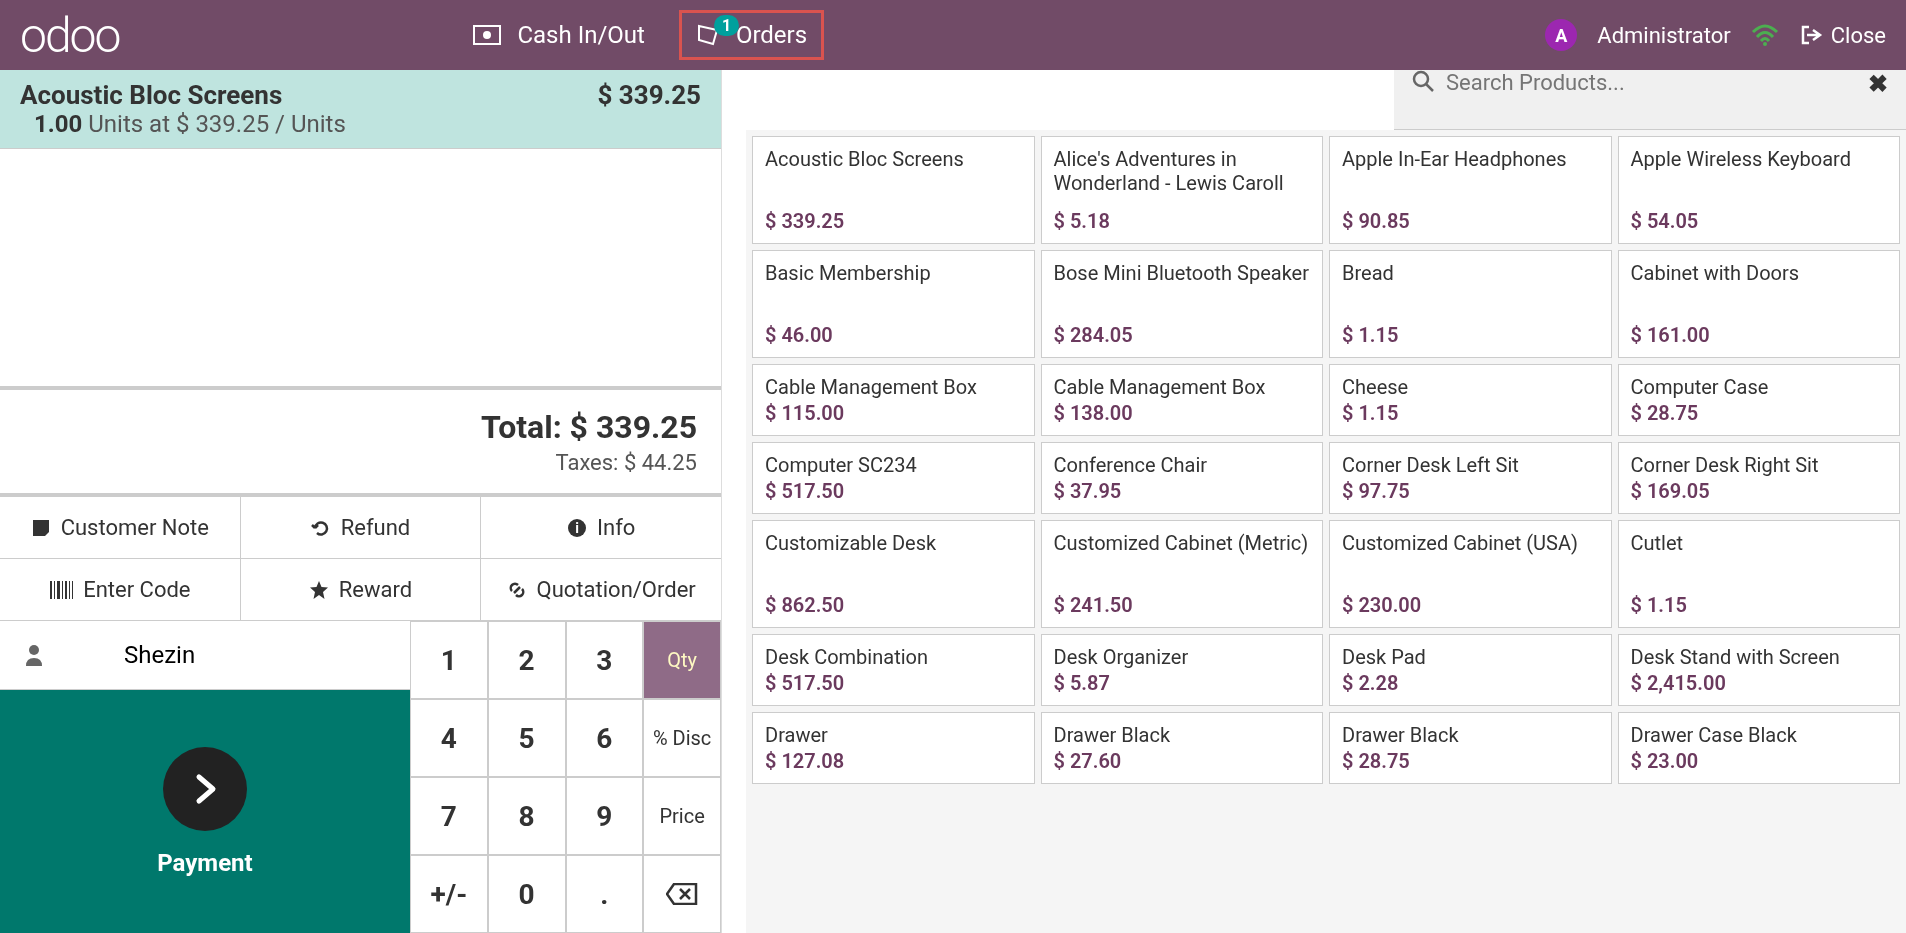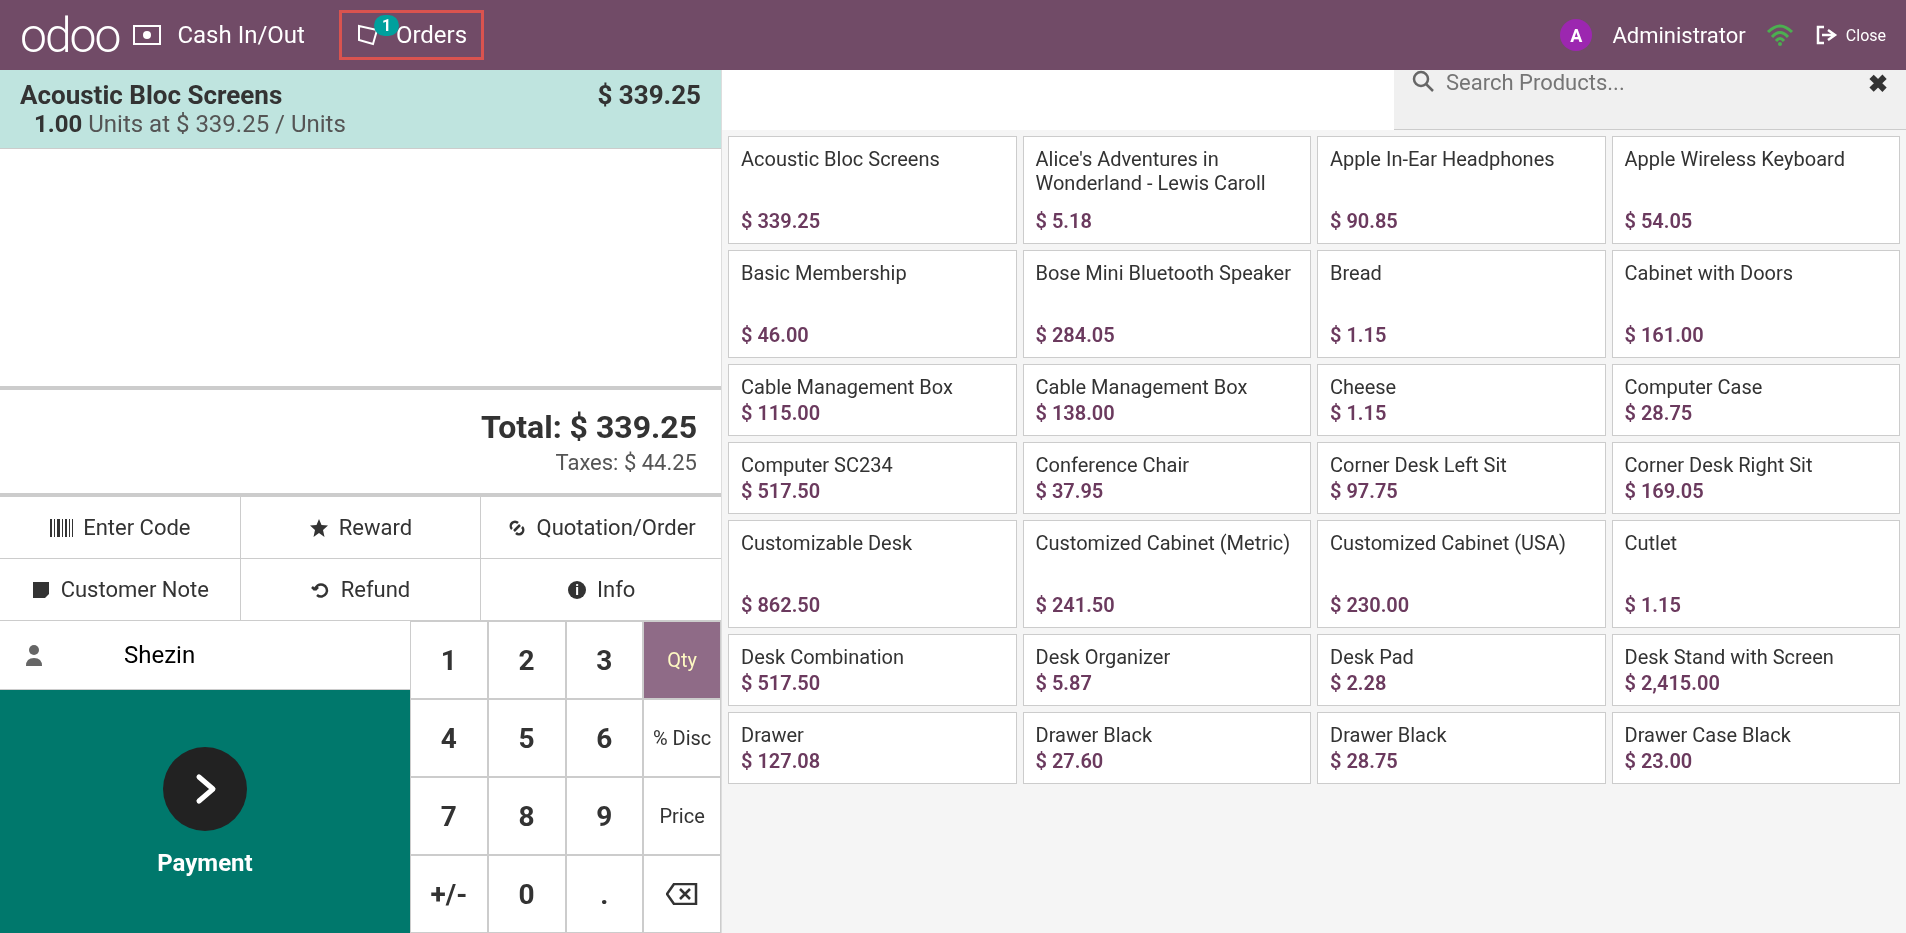--- a/index.html
+++ b/index.html
@@ -1,32 +1,32 @@
 <!DOCTYPE html>
 <html><head>
 <meta charset="utf-8">
 <style>
 * { margin: 0; padding: 0; box-sizing: border-box; font-family: -apple-system, BlinkMacSystemFont, "Segoe UI", Roboto, sans-serif; }
 body { width: 1906px; height: 933px; overflow: hidden; background: #fff; }
 
 
 .header { height: 70px; background: #714B67; display: flex; align-items: center; padding: 0 20px; color: #fff; }
-.logo { font-size: 48px; font-weight: 300; letter-spacing: -2px; color: #fff; }
+.logo { font-size: 48px; font-weight: 300; letter-spacing: -2px; color: #fff; margin-right: 340px; }
 .header-buttons { display: flex; gap: 20px; }
 .header-btn { display: flex; align-items: center; gap: 16px; font-size: 24px; color: #fff; cursor: pointer; padding: 8px 14px; position: relative; }
 .header-btn.highlighted { border: 3px solid #d9534f; }
 .badge { position: absolute; top: 2px; left: 32px; background: #00A09D; color: #fff; border-radius: 12px; padding: 1px 8px; font-size: 16px; font-weight: bold; }
 .header-right { margin-left: auto; display: flex; align-items: center; gap: 20px; }
 .avatar { width: 32px; height: 32px; background: #9C27B0; border-radius: 50%; display: flex; align-items: center; justify-content: center; font-size: 18px; font-weight: bold; }
 .user-name { font-size: 22px; }
 .wifi-icon { color: #4CAF50; font-size: 24px; }
-.close-btn { display: flex; align-items: center; gap: 8px; font-size: 16px; cursor: pointer; }
-
-
-.main { display: flex; height: calc(100% - 70px); }
+.close-btn { display: flex; align-items: center; gap: 8px; font-size: 22px; cursor: pointer; }
+
+
+.main { display: flex; height: calc(100% - 70px); gap: 24px; }
 .left-panel { width: 722px; display: flex; flex-direction: column; border-right: 1px solid #ddd; }
 .right-panel { flex: 1; display: flex; flex-direction: column; background: #f5f5f5; }
 
 
 .order-line { background: #BFE4DF; padding: 10px 20px; border-bottom: 1px solid #ccc; }
 .order-line-top { display: flex; justify-content: space-between; align-items: center; }
 .order-product { font-size: 26px; font-weight: bold; color: #333; }
 .order-price { font-size: 26px; font-weight: bold; color: #333; }
 .order-detail { font-size: 24px; color: #555; padding-left: 14px; }
 .order-qty { font-weight: bold; color: #333; }
@@ -140,20 +140,47 @@
       <div class="total-main">
         <span>Total: </span><span>$ 339.25</span>
       </div>
       <div class="total-taxes">
         <span>Taxes: </span><span>$ 44.25</span>
       </div>
     </div>
     <div class="action-row">
       <div class="action-btn">
         <span>
+            <svg width="20" height="20" viewBox="0 0 20 20">
+              <path d="M2 2 H18 V14 L14 18 H2 Z M14 18 V14 H18" fill="#333"></path>
+            </svg>
+          </span>
+        <span>Customer Note</span>
+      </div>
+      <div class="action-btn">
+        <span>
+            <svg width="20" height="20" viewBox="0 0 20 20">
+              <path d="M4 10 A6 6 0 1 1 6 15 M4 10 L1 7 M4 10 L7 7" stroke="#333" stroke-width="2.5" fill="none"></path>
+            </svg>
+          </span>
+        <span>Refund</span>
+      </div>
+      <div class="action-btn">
+        <span>
+            <svg width="20" height="20" viewBox="0 0 20 20">
+              <circle cx="10" cy="10" r="9" fill="#333"></circle>
+              <text x="10" y="15" text-anchor="middle" fill="#fff" font-size="14" font-weight="bold" font-family="serif">i</text>
+            </svg>
+          </span>
+        <span>Info</span>
+      </div>
+    </div>
+    <div class="action-row">
+      <div class="action-btn">
+        <span>
             <svg width="24" height="18" viewBox="0 0 24 18">
               <rect x="1" y="0" width="2" height="18" fill="#333"></rect>
               <rect x="5" y="0" width="1" height="18" fill="#333"></rect>
               <rect x="8" y="0" width="3" height="18" fill="#333"></rect>
               <rect x="13" y="0" width="1" height="18" fill="#333"></rect>
               <rect x="16" y="0" width="2" height="18" fill="#333"></rect>
               <rect x="20" y="0" width="1" height="18" fill="#333"></rect>
               <rect x="23" y="0" width="1" height="18" fill="#333"></rect>
             </svg>
           </span>
@@ -167,47 +194,20 @@
           </span>
         <span>Reward</span>
       </div>
       <div class="action-btn">
         <span>
             <svg width="20" height="20" viewBox="0 0 20 20">
               <path d="M7 13 L13 7 M5 11 A4 4 0 0 1 11 5 M15 9 A4 4 0 0 1 9 15" stroke="#333" stroke-width="2.5" fill="none"></path>
             </svg>
           </span>
         <span>Quotation/Order</span>
-      </div>
-    </div>
-    <div class="action-row">
-      <div class="action-btn">
-        <span>
-            <svg width="20" height="20" viewBox="0 0 20 20">
-              <path d="M2 2 H18 V14 L14 18 H2 Z M14 18 V14 H18" fill="#333"></path>
-            </svg>
-          </span>
-        <span>Customer Note</span>
-      </div>
-      <div class="action-btn">
-        <span>
-            <svg width="20" height="20" viewBox="0 0 20 20">
-              <path d="M4 10 A6 6 0 1 1 6 15 M4 10 L1 7 M4 10 L7 7" stroke="#333" stroke-width="2.5" fill="none"></path>
-            </svg>
-          </span>
-        <span>Refund</span>
-      </div>
-      <div class="action-btn">
-        <span>
-            <svg width="20" height="20" viewBox="0 0 20 20">
-              <circle cx="10" cy="10" r="9" fill="#333"></circle>
-              <text x="10" y="15" text-anchor="middle" fill="#fff" font-size="14" font-weight="bold" font-family="serif">i</text>
-            </svg>
-          </span>
-        <span>Info</span>
       </div>
     </div>
     <div class="numpad-area">
       <div class="customer-payment">
         <div class="customer-btn">
           <span class="customer-icon">
               <svg width="20" height="22" viewBox="0 0 20 22">
                 <circle cx="10" cy="6" r="5" fill="#666"></circle>
                 <path d="M2 22 Q2 14 10 14 Q18 14 18 22 Z" fill="#666"></path>
               </svg>

